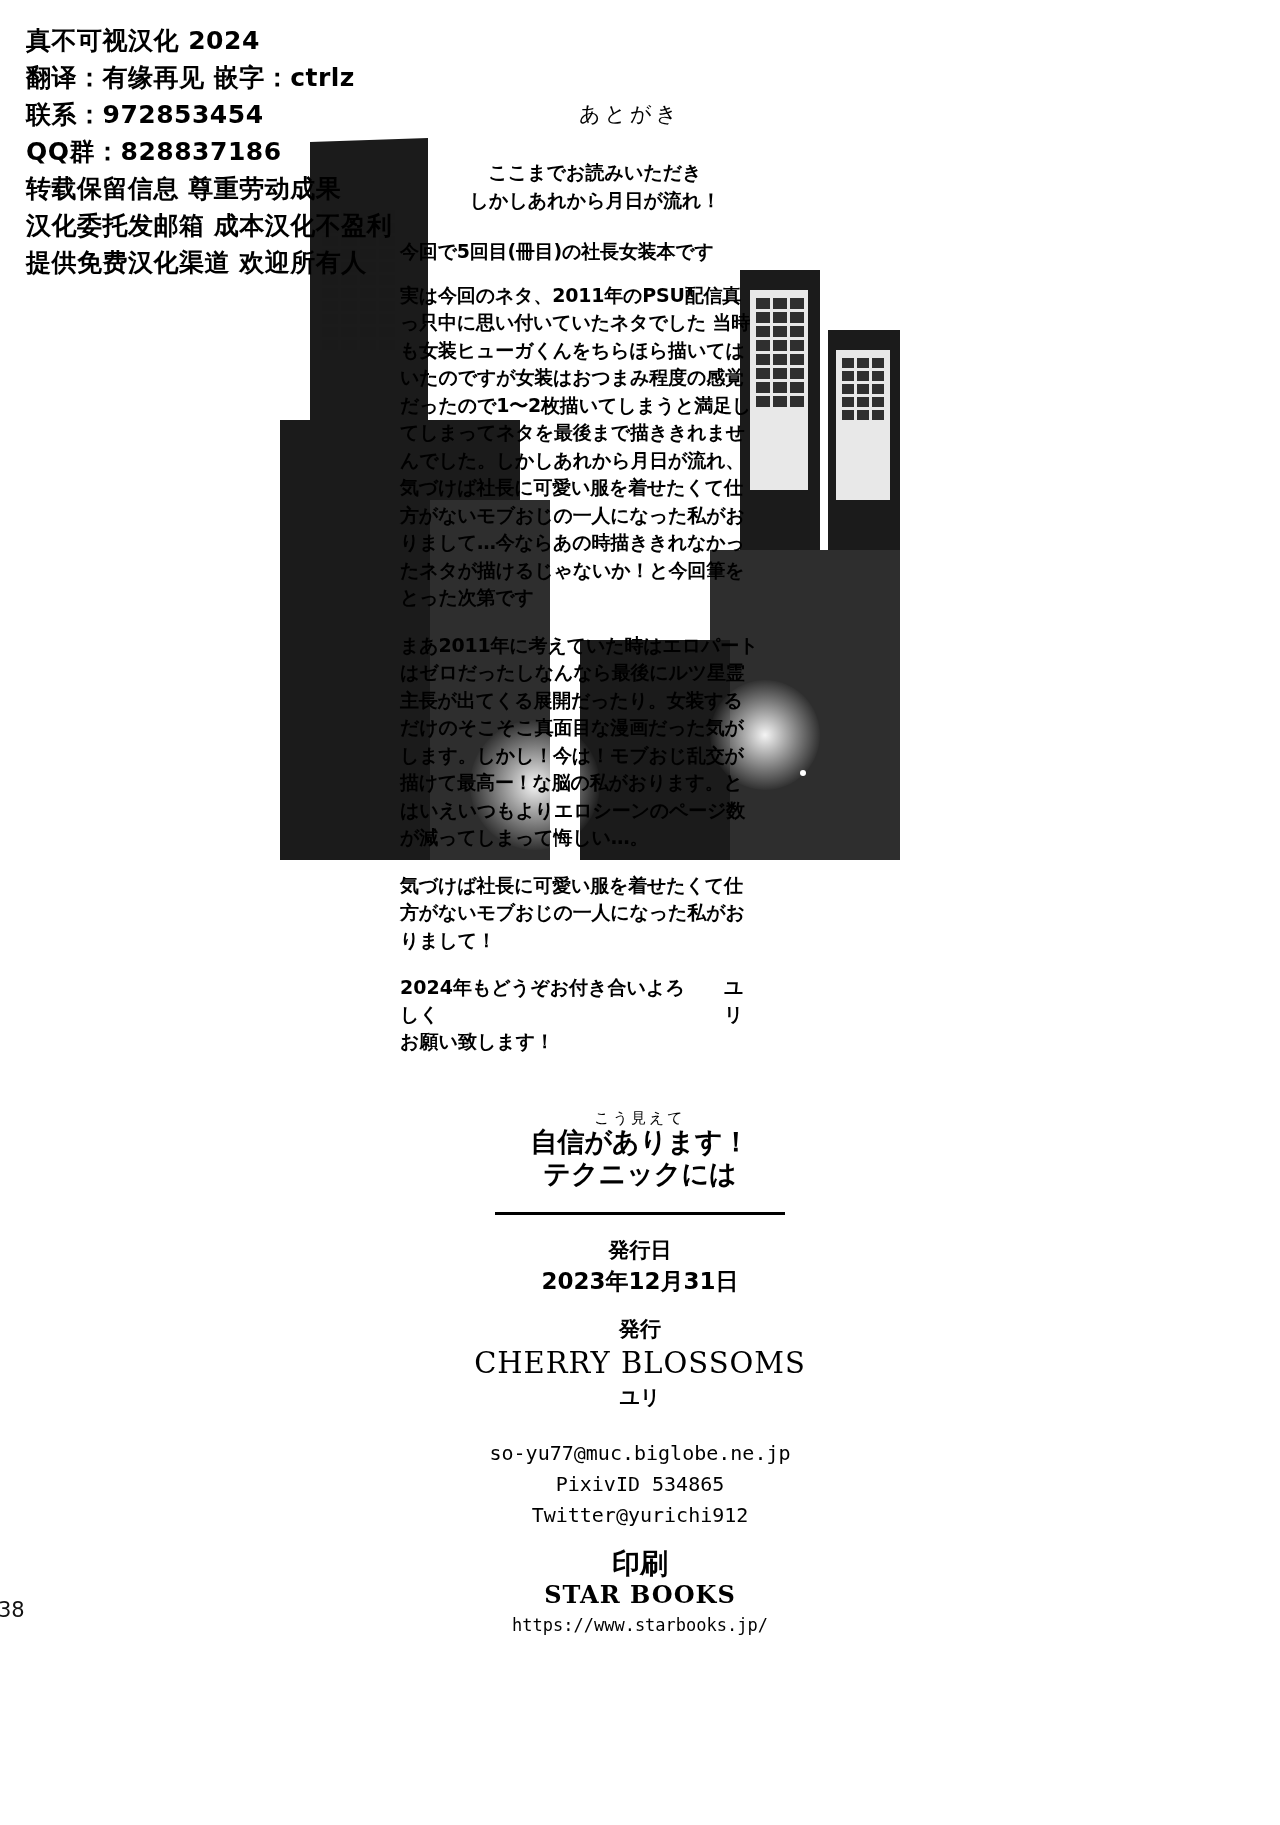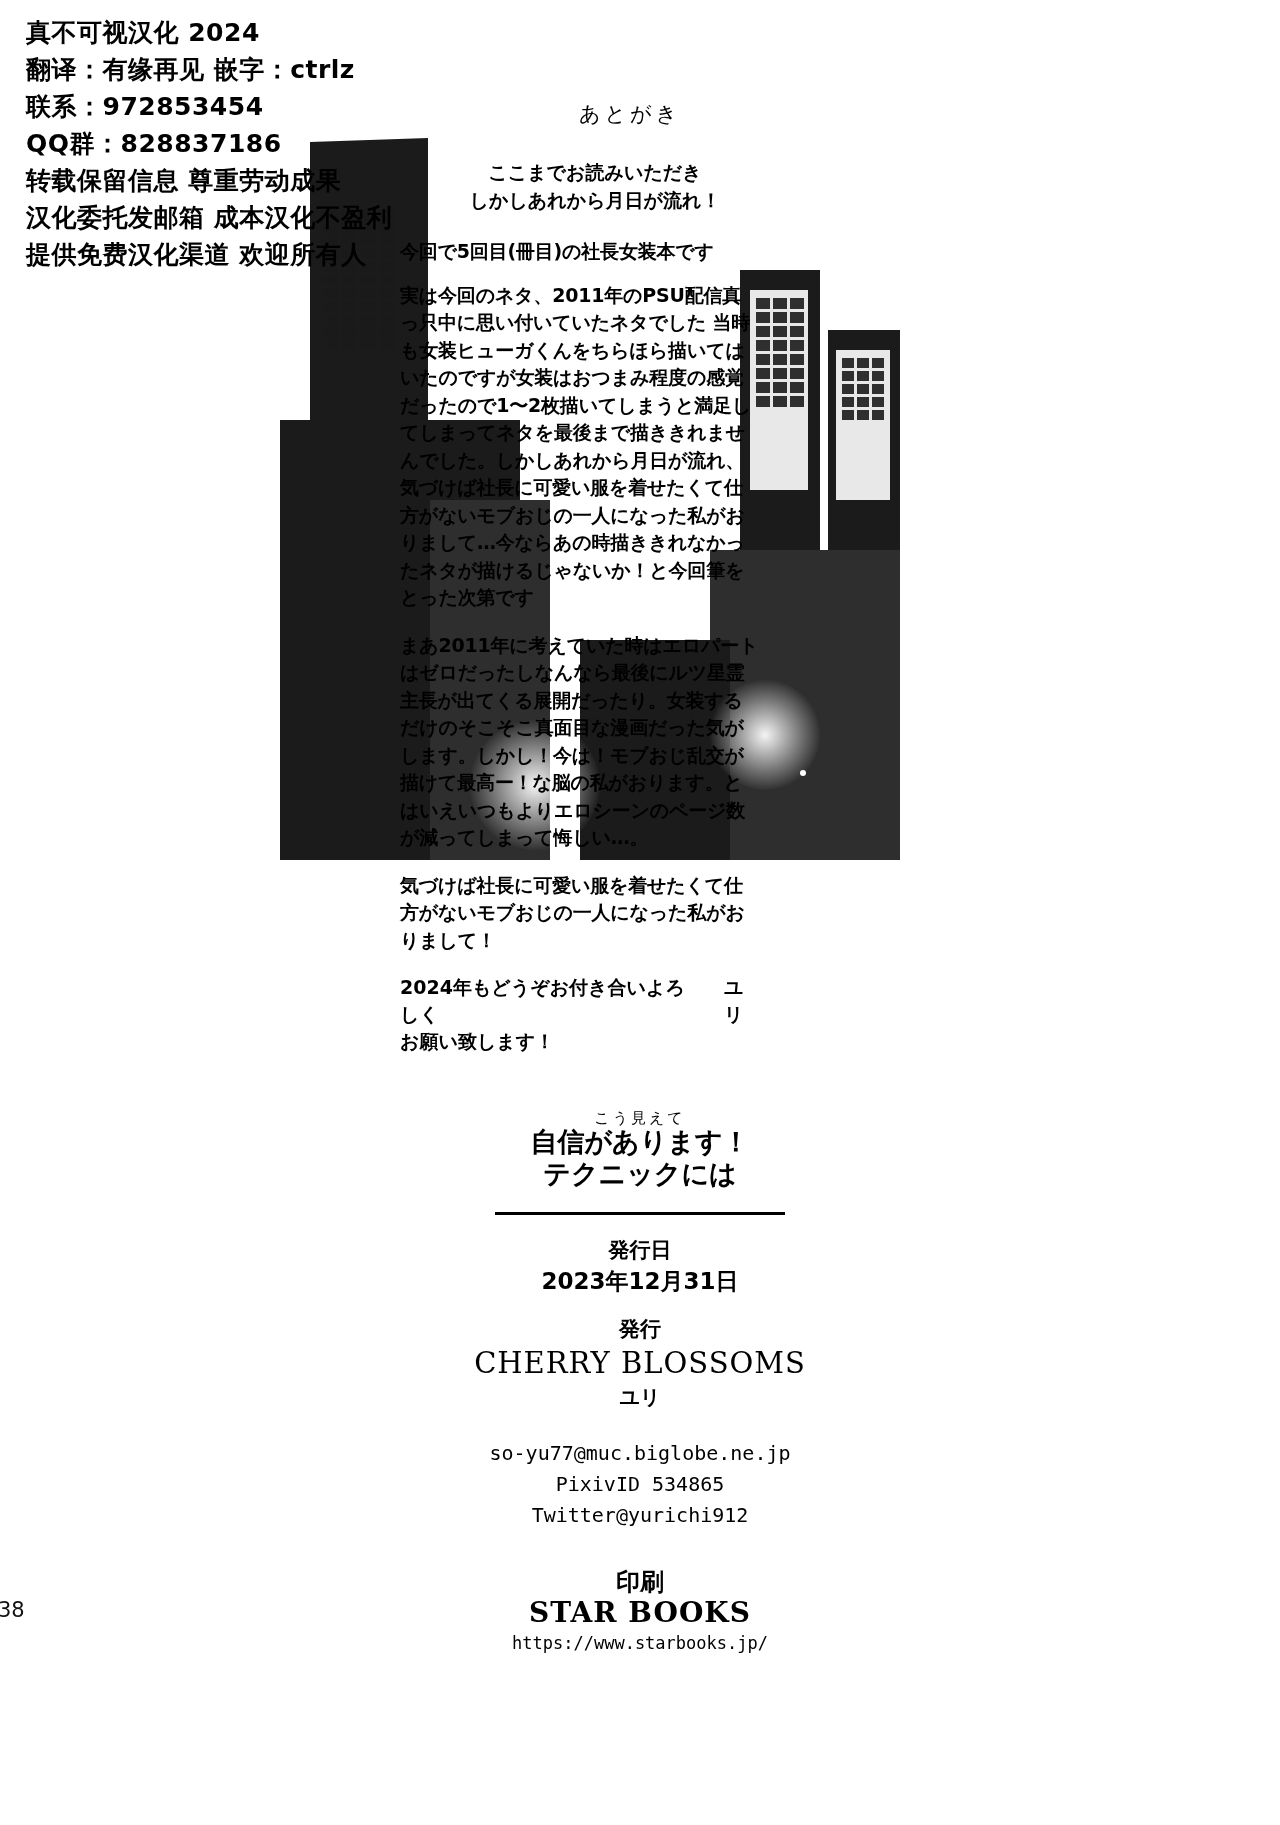--- a/index.html
+++ b/index.html
@@ -13,21 +13,21 @@
     position: relative;
     font-family: "DejaVu Sans", sans-serif;
     color: #000000;
     overflow: hidden;
   }
 
   
   .scan-credits {
     position: absolute;
     left: 26px;
-    top: 14px;
+    top: 22px;
     width: 520px;
     z-index: 40;
   }
   .scan-credits .line {
     font-family: "DejaVu Sans", sans-serif;
     font-weight: bold;
     font-size: 25px;
     line-height: 37px;
     letter-spacing: 0.5px;
     color: #000;
@@ -176,29 +176,29 @@
     font-size: 20px;
     font-weight: bold;
     line-height: 30px;
   }
   .mono-line {
     font-family: "DejaVu Sans Mono", monospace;
     font-size: 20px;
     line-height: 31px;
   }
   .printer-label {
-    font-size: 24px;
+    font-size: 28px;
     font-weight: bold;
     line-height: 30px;
-    margin-top: 36px;
+    margin-top: 18px;
   }
   .printer-name {
     font-family: "DejaVu Serif", serif;
     font-weight: bold;
-    font-size: 28px;
+    font-size: 24px;
     letter-spacing: 1px;
     line-height: 32px;
   }
   .printer-url {
     font-family: "DejaVu Sans Mono", monospace;
     font-size: 17px;
     line-height: 28px;
   }
   .gap-sm { height: 16px; }
   .gap-md { height: 26px; }

